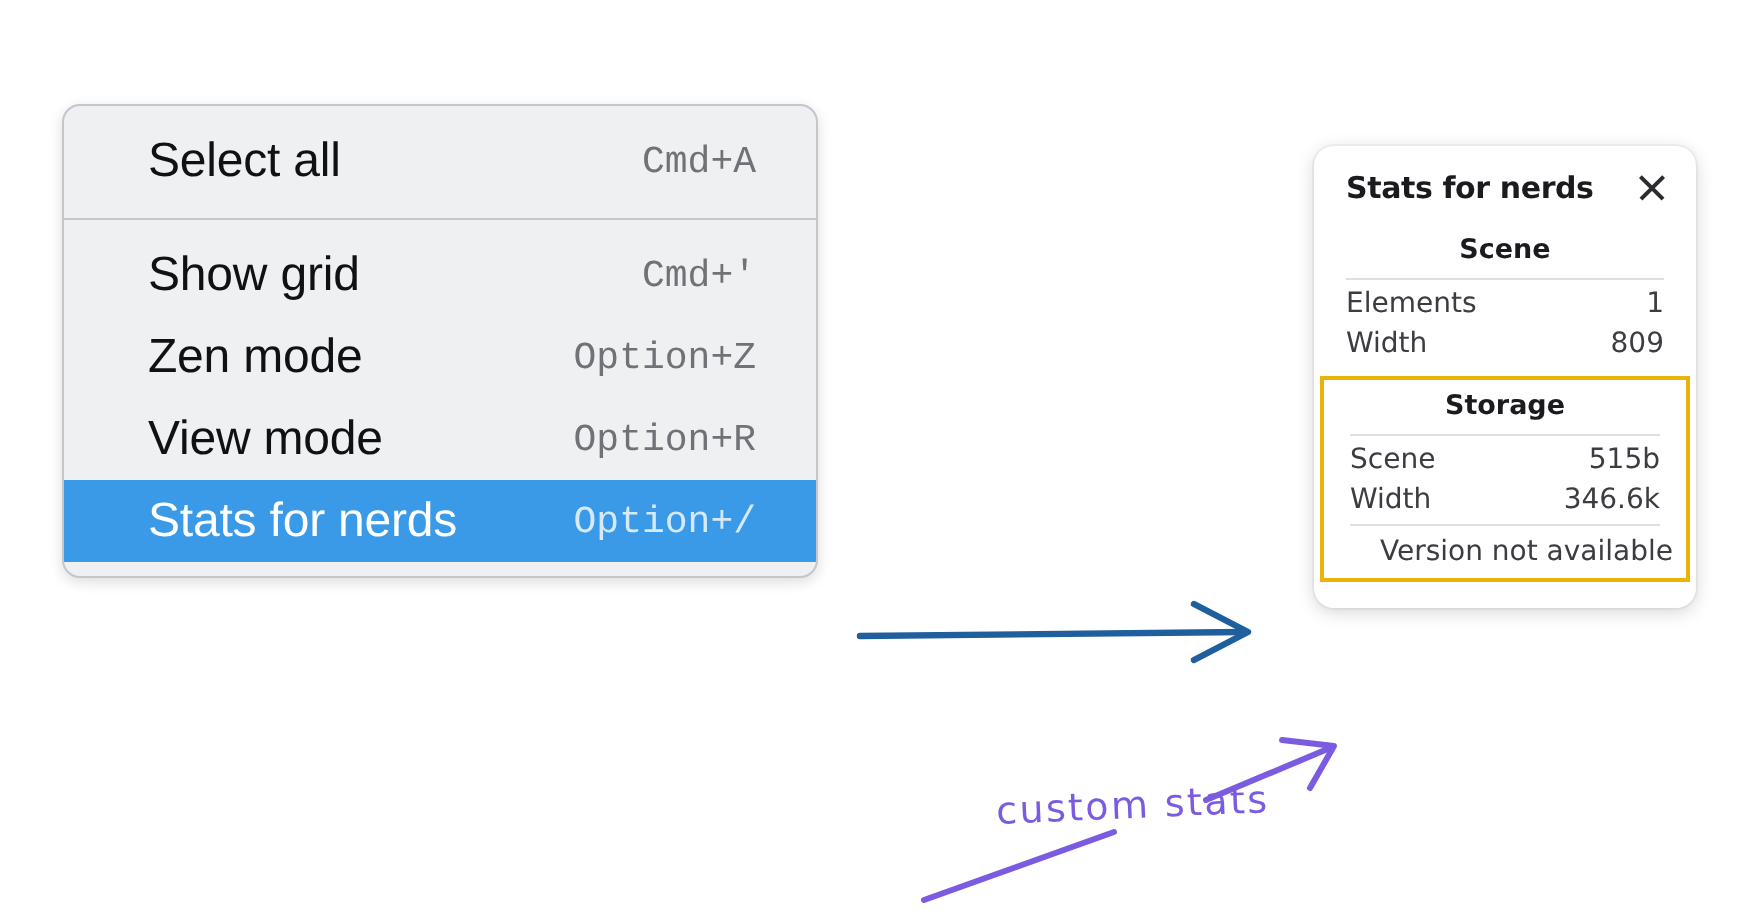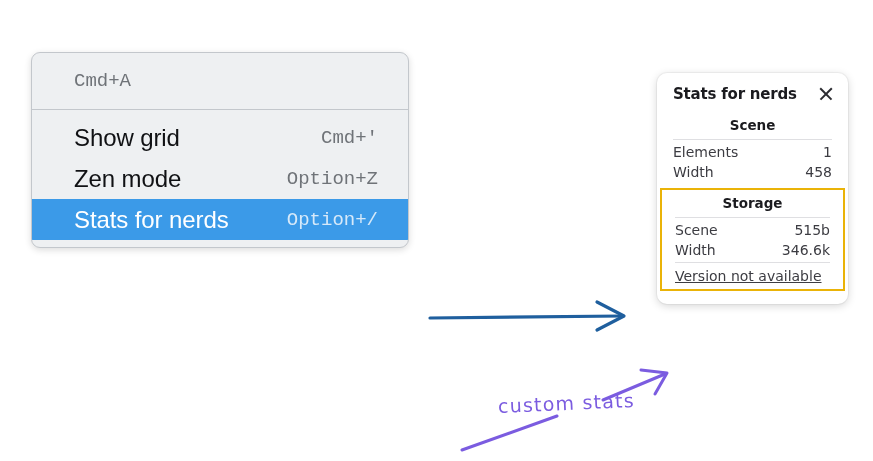--- a/index.html
+++ b/index.html
@@ -134,21 +134,21 @@
 
   
   #custom-stats-box {
     border: 2px solid #eab308;
     margin: 6px 3px 0 3px;
     padding: 2px 0 5px 0;
     box-sizing: border-box;
   }
   #custom-stats-box .sp-rule { margin-left: 13px; margin-right: 13px; }
   #custom-stats-box .sp-row { padding-left: 13px; padding-right: 13px; }
-  #custom-stats-box .sp-note { padding-left: 13px; padding-right: 13px; text-decoration: underline; }
+  #custom-stats-box .sp-note { padding-left: 28px; padding-right: 13px; }
 
   
   #annotations {
     position: absolute;
     left: 0; top: 0;
     width: 873px; height: 461px;
     pointer-events: none;
   }
   #handwritten-label {
     position: absolute;
@@ -162,34 +162,39 @@
     transform: rotate(-2.5deg);
   }
 </style>
 </head>
 <body>
 
 <div id="context-menu">
 
   <div class="menu-group group-top">
     <div class="menu-item">
+      <span class="mi-label">Select all</span>
       <span class="mi-shortcut">Cmd+A</span>
     </div>
   </div>
 
   <div class="menu-sep"></div>
 
   <div class="menu-group">
     <div class="menu-item">
       <span class="mi-label">Show grid</span>
       <span class="mi-shortcut">Cmd+'</span>
     </div>
     <div class="menu-item">
       <span class="mi-label">Zen mode</span>
       <span class="mi-shortcut">Option+Z</span>
+    </div>
+    <div class="menu-item">
+      <span class="mi-label">View mode</span>
+      <span class="mi-shortcut">Option+R</span>
     </div>
     <div class="menu-item selected">
       <span class="mi-label">Stats for nerds</span>
       <span class="mi-shortcut">Option+/</span>
     </div>
   </div>
 
 </div>
 
 <div id="stats-panel">
@@ -201,21 +206,21 @@
 
   <div class="sp-section-title">Scene</div>
   <div class="sp-rule"></div>
 
   <div class="sp-row">
     <span class="sp-key">Elements</span>
     <span class="sp-val">1</span>
   </div>
   <div class="sp-row">
     <span class="sp-key">Width</span>
-    <span class="sp-val">458</span>
+    <span class="sp-val">809</span>
   </div>
 
   <div id="custom-stats-box">
 
     <div class="sp-section-title">Storage</div>
     <div class="sp-rule"></div>
 
     <div class="sp-row">
       <span class="sp-key">Scene</span>
       <span class="sp-val">515b</span>

